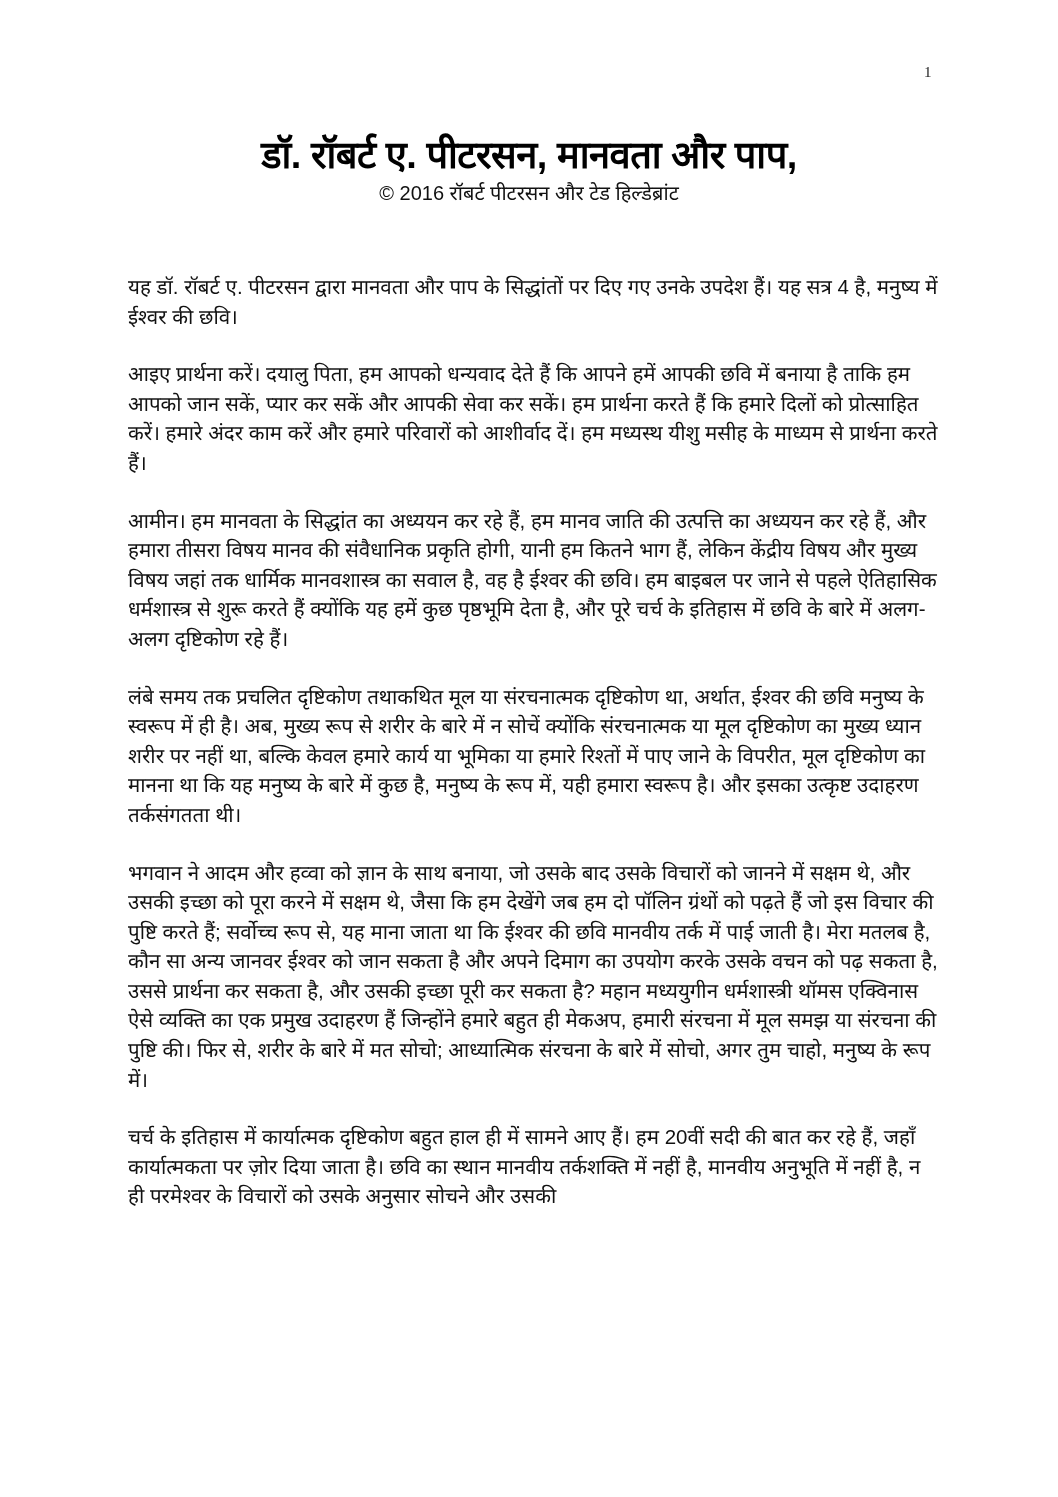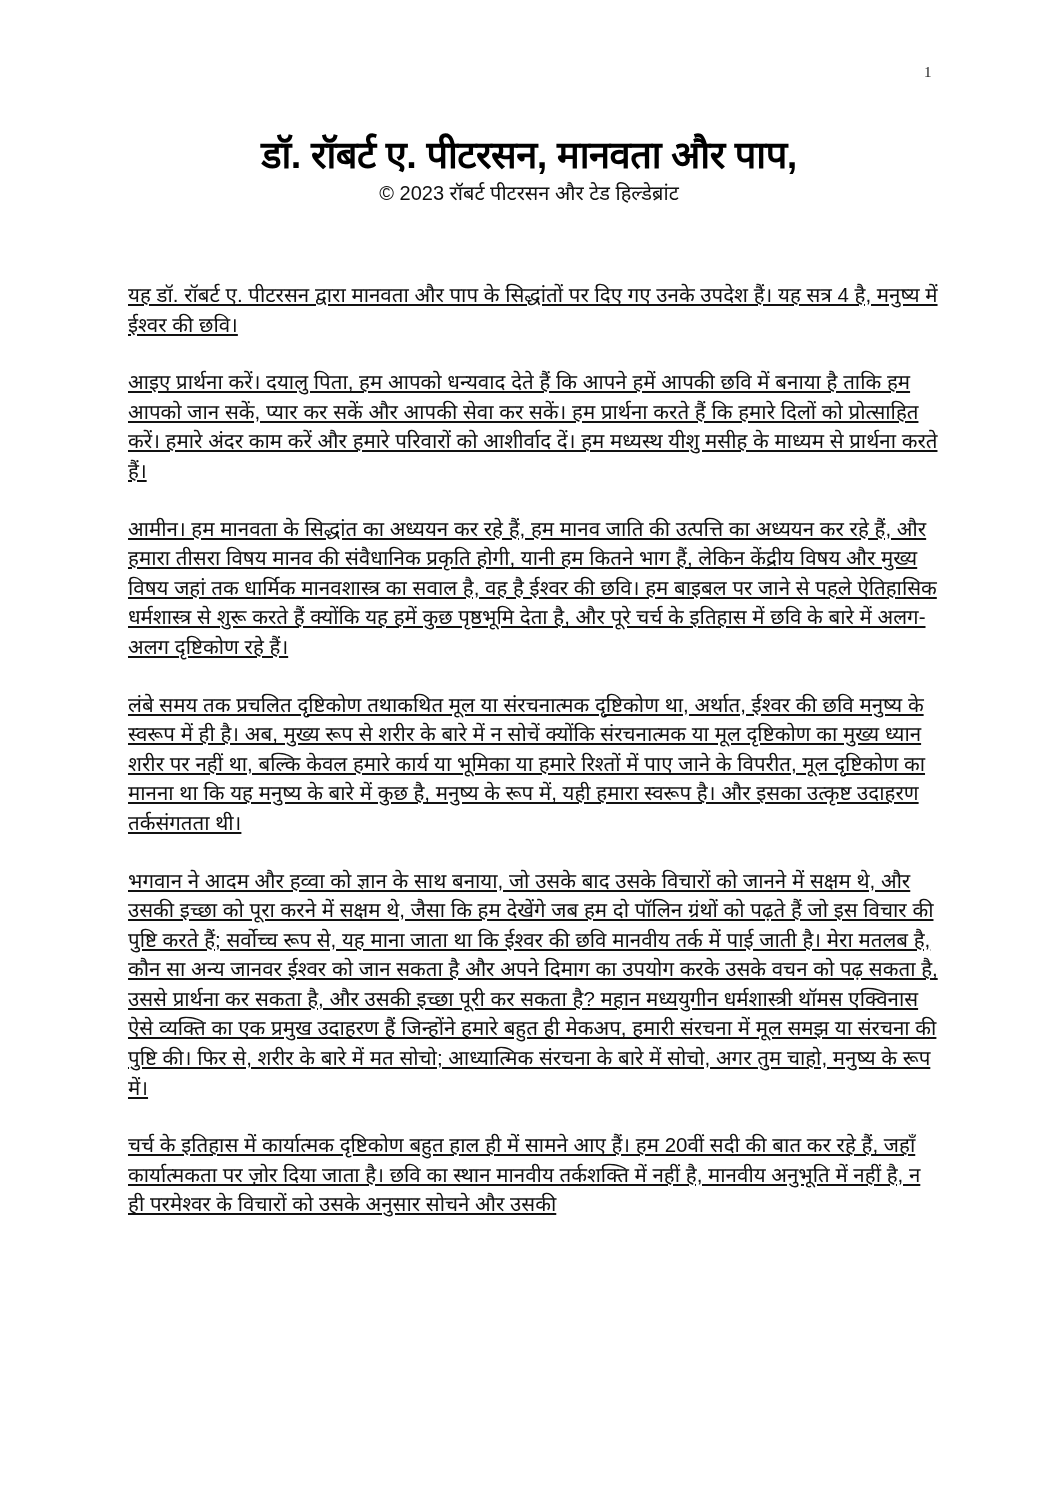--- a/index.html
+++ b/index.html
@@ -39,42 +39,41 @@
       letter-spacing: -0.5px;
     }
     .copyright {
       font-size: 20px;
       line-height: 26px;
       margin: 0;
       color: #111;
     }
     .body-text {
       position: absolute;
-      top: 280px;
+      top: 272px;
       left: 128px;
       width: 812px;
-      text-decoration: underline;
     }
     .para {
       font-size: 20.5px;
       line-height: 29.6px;
       margin: 0 0 28px 0;
       color: #111;
     }
   </style>
 </head>
 <body>
 
 <div class="page-number">1</div>
 
 <div class="title-block">
   <h1 class="title">
     <span>डॉ. रॉबर्ट ए. पीटरसन, मानवता और पाप,</span><br>
   </h1>
-  <p class="copyright">© 2023 रॉबर्ट पीटरसन और टेड हिल्डेब्रांट</p>
+  <p class="copyright">© 2016 रॉबर्ट पीटरसन और टेड हिल्डेब्रांट</p>
 </div>
 
 <div class="body-text">
   <p class="para">यह डॉ. रॉबर्ट ए. पीटरसन द्वारा मानवता और पाप के सिद्धांतों पर दिए गए उनके उपदेश हैं। यह सत्र 4 है, मनुष्य में ईश्वर की छवि।</p>
   <p class="para">आइए प्रार्थना करें। दयालु पिता, हम आपको धन्यवाद देते हैं कि आपने हमें आपकी छवि में बनाया है ताकि हम आपको जान सकें, प्यार कर सकें और आपकी सेवा कर सकें। हम प्रार्थना करते हैं कि हमारे दिलों को प्रोत्साहित करें। हमारे अंदर काम करें और हमारे परिवारों को आशीर्वाद दें। हम मध्यस्थ यीशु मसीह के माध्यम से प्रार्थना करते हैं।</p>
   <p class="para">आमीन। हम मानवता के सिद्धांत का अध्ययन कर रहे हैं, हम मानव जाति की उत्पत्ति का अध्ययन कर रहे हैं, और हमारा तीसरा विषय मानव की संवैधानिक प्रकृति होगी, यानी हम कितने भाग हैं, लेकिन केंद्रीय विषय और मुख्य विषय जहां तक धार्मिक मानवशास्त्र का सवाल है, वह है ईश्वर की छवि। हम बाइबल पर जाने से पहले ऐतिहासिक धर्मशास्त्र से शुरू करते हैं क्योंकि यह हमें कुछ पृष्ठभूमि देता है, और पूरे चर्च के इतिहास में छवि के बारे में अलग-अलग दृष्टिकोण रहे हैं।</p>
   <p class="para">लंबे समय तक प्रचलित दृष्टिकोण तथाकथित मूल या संरचनात्मक दृष्टिकोण था, अर्थात, ईश्वर की छवि मनुष्य के स्वरूप में ही है। अब, मुख्य रूप से शरीर के बारे में न सोचें क्योंकि संरचनात्मक या मूल दृष्टिकोण का मुख्य ध्यान शरीर पर नहीं था, बल्कि केवल हमारे कार्य या भूमिका या हमारे रिश्तों में पाए जाने के विपरीत, मूल दृष्टिकोण का मानना था कि यह मनुष्य के बारे में कुछ है, मनुष्य के रूप में, यही हमारा स्वरूप है। और इसका उत्कृष्ट उदाहरण तर्कसंगतता थी।</p>
   <p class="para">भगवान ने आदम और हव्वा को ज्ञान के साथ बनाया, जो उसके बाद उसके विचारों को जानने में सक्षम थे, और उसकी इच्छा को पूरा करने में सक्षम थे, जैसा कि हम देखेंगे जब हम दो पॉलिन ग्रंथों को पढ़ते हैं जो इस विचार की पुष्टि करते हैं; सर्वोच्च रूप से, यह माना जाता था कि ईश्वर की छवि मानवीय तर्क में पाई जाती है। मेरा मतलब है, कौन सा अन्य जानवर ईश्वर को जान सकता है और अपने दिमाग का उपयोग करके उसके वचन को पढ़ सकता है, उससे प्रार्थना कर सकता है, और उसकी इच्छा पूरी कर सकता है? महान मध्ययुगीन धर्मशास्त्री थॉमस एक्विनास ऐसे व्यक्ति का एक प्रमुख उदाहरण हैं जिन्होंने हमारे बहुत ही मेकअप, हमारी संरचना में मूल समझ या संरचना की पुष्टि की। फिर से, शरीर के बारे में मत सोचो; आध्यात्मिक संरचना के बारे में सोचो, अगर तुम चाहो, मनुष्य के रूप में।</p>
   <p class="para">चर्च के इतिहास में कार्यात्मक दृष्टिकोण बहुत हाल ही में सामने आए हैं। हम 20वीं सदी की बात कर रहे हैं, जहाँ कार्यात्मकता पर ज़ोर दिया जाता है। छवि का स्थान मानवीय तर्कशक्ति में नहीं है, मानवीय अनुभूति में नहीं है, न ही परमेश्वर के विचारों को उसके अनुसार सोचने और उसकी</p>
 </div>

